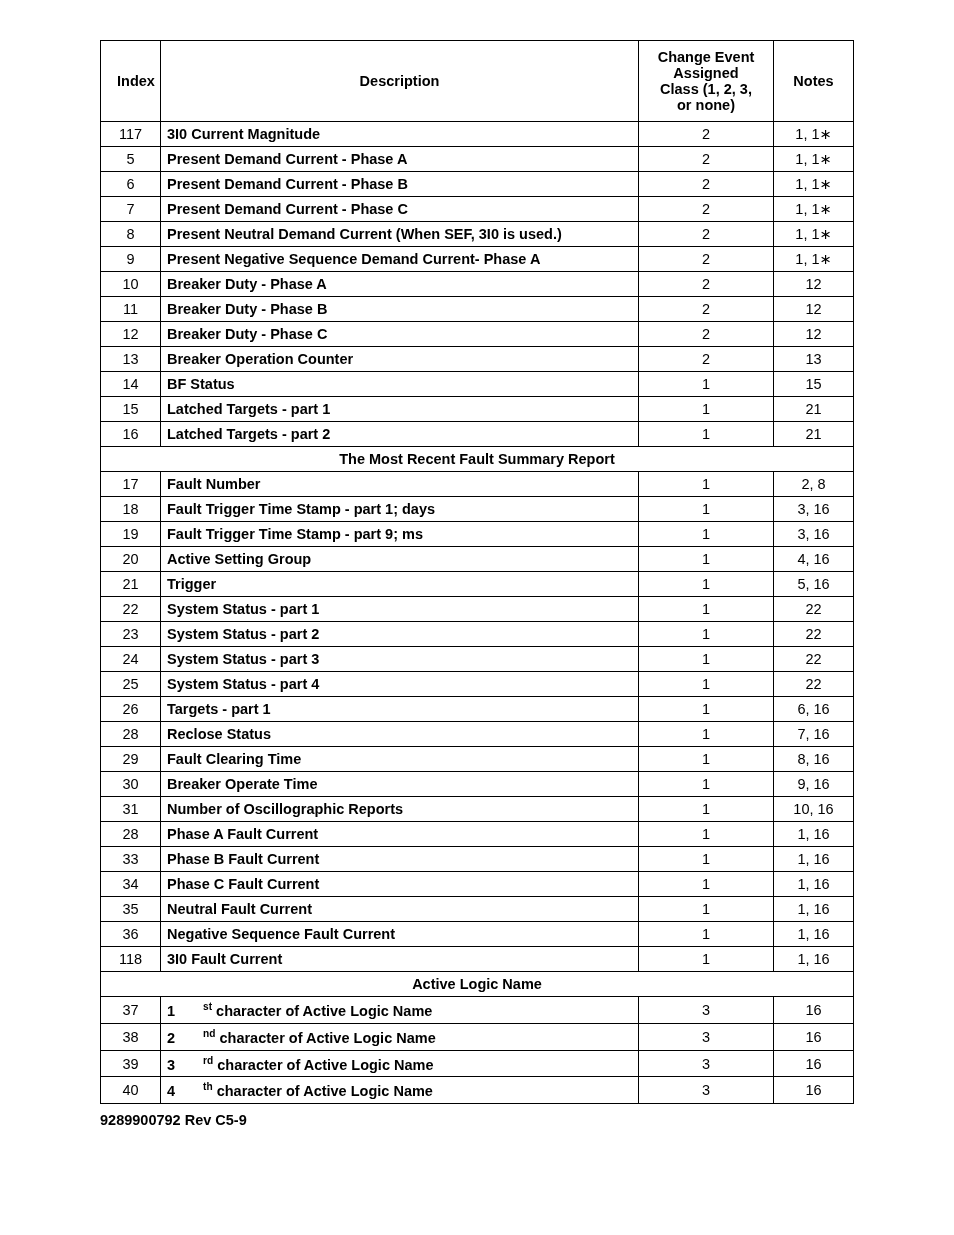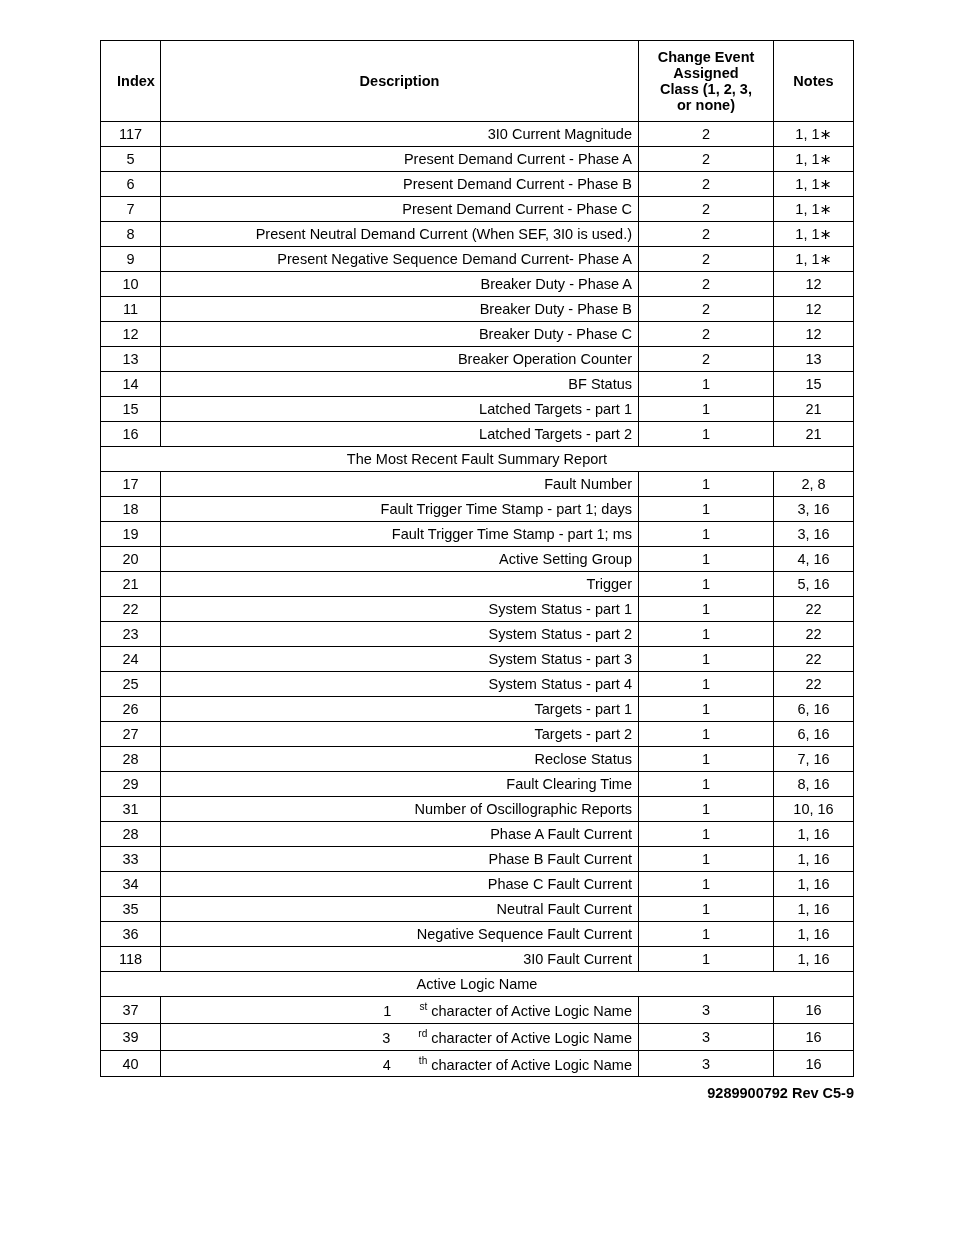--- a/index.html
+++ b/index.html
@@ -23,31 +23,30 @@
     border: 1px solid #000;
     padding: 4px 6px;
     vertical-align: middle;
   }
   th {
     font-weight: bold;
     text-align: center;
     padding: 8px 16px;
   }
   td.c { text-align: center; }
-  td.l { text-align: right; }
+  td.l { text-align: left; font-weight: bold; }
   tr.section td {
     text-align: center;
-    font-weight: normal;
+    font-weight: bold;
   }
   .footer {
     margin-top: 8px;
     display: flex;
     font-weight: bold;
     font-size: 14.5px;
-    justify-content: flex-end;
   }
   .footer .left { flex: 0 0 auto; }
   .footer .center { flex: 1; text-align: center; }
   .footer .right { flex: 0 0 auto; text-align: right; }
   sup { font-size: 0.7em; margin-left: 28px; }
 </style>
 </head>
 <body>
 
 <table>
@@ -154,21 +153,21 @@
         <td class="c">2, 8</td>
       </tr>
       <tr>
         <td class="c">18</td>
         <td class="l">Fault Trigger Time Stamp - part 1; days</td>
         <td class="c">1</td>
         <td class="c">3, 16</td>
       </tr>
       <tr>
         <td class="c">19</td>
-        <td class="l">Fault Trigger Time Stamp - part 1; ms</td>
+        <td class="l">Fault Trigger Time Stamp - part 9; ms</td>
         <td class="c">1</td>
         <td class="c">3, 16</td>
       </tr>
       <tr>
         <td class="c">20</td>
         <td class="l">Active Setting Group</td>
         <td class="c">1</td>
         <td class="c">4, 16</td>
       </tr>
       <tr>
@@ -201,38 +200,38 @@
         <td class="c">1</td>
         <td class="c">22</td>
       </tr>
       <tr>
         <td class="c">26</td>
         <td class="l">Targets - part 1</td>
         <td class="c">1</td>
         <td class="c">6, 16</td>
       </tr>
       <tr>
-        <td class="c">27</td>
-        <td class="l">Targets - part 2</td>
-        <td class="c">1</td>
-        <td class="c">6, 16</td>
-      </tr>
-      <tr>
         <td class="c">28</td>
         <td class="l">Reclose Status</td>
         <td class="c">1</td>
         <td class="c">7, 16</td>
       </tr>
       <tr>
         <td class="c">29</td>
         <td class="l">Fault Clearing Time</td>
         <td class="c">1</td>
         <td class="c">8, 16</td>
       </tr>
       <tr>
+        <td class="c">30</td>
+        <td class="l">Breaker Operate Time</td>
+        <td class="c">1</td>
+        <td class="c">9, 16</td>
+      </tr>
+      <tr>
         <td class="c">31</td>
         <td class="l">Number of Oscillographic Reports</td>
         <td class="c">1</td>
         <td class="c">10, 16</td>
       </tr>
       <tr>
         <td class="c">28</td>
         <td class="l">Phase A Fault Current</td>
         <td class="c">1</td>
         <td class="c">1, 16</td>
@@ -266,20 +265,26 @@
         <td class="l">3I0 Fault Current</td>
         <td class="c">1</td>
         <td class="c">1, 16</td>
       </tr>
       <tr class="section">
         <td colspan="4">Active Logic Name</td>
       </tr>
       <tr>
         <td class="c">37</td>
         <td class="l">1<sup>st</sup> character of Active Logic Name</td>
+        <td class="c">3</td>
+        <td class="c">16</td>
+      </tr>
+      <tr>
+        <td class="c">38</td>
+        <td class="l">2<sup>nd</sup> character of Active Logic Name</td>
         <td class="c">3</td>
         <td class="c">16</td>
       </tr>
       <tr>
         <td class="c">39</td>
         <td class="l">3<sup>rd</sup> character of Active Logic Name</td>
         <td class="c">3</td>
         <td class="c">16</td>
       </tr>
       <tr>

